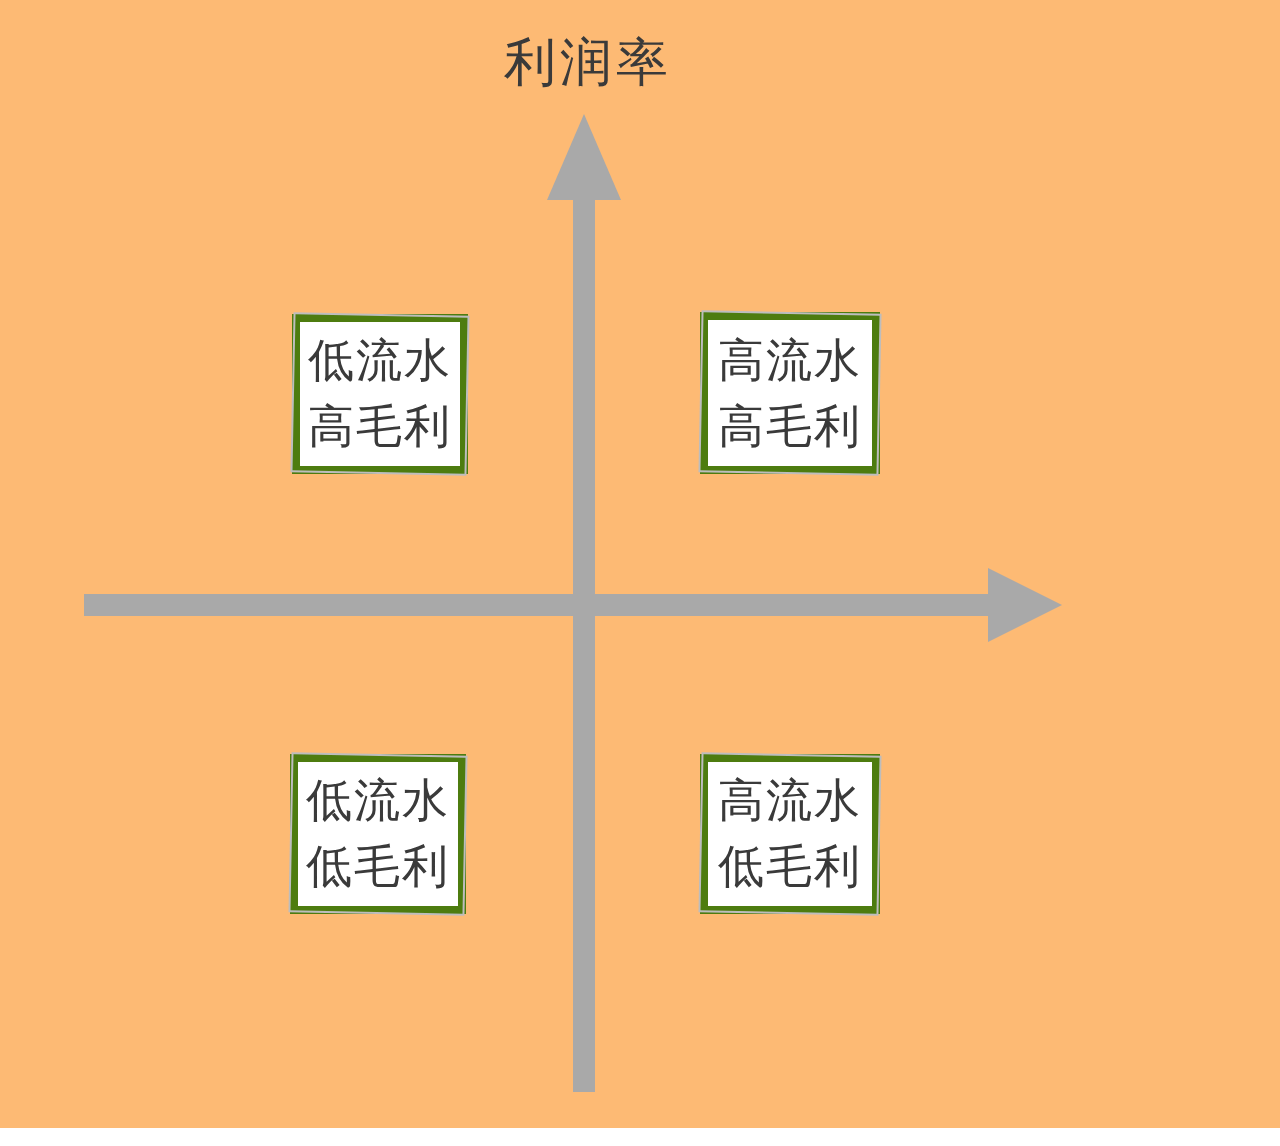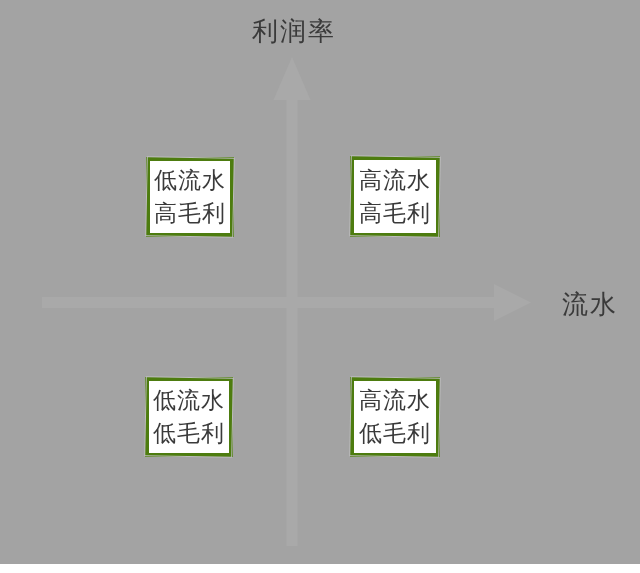--- a/index.html
+++ b/index.html
@@ -5,21 +5,21 @@
   html, body {
     margin: 0;
     padding: 0;
     background: #ffffff;
     font-family: "Liberation Sans", sans-serif;
   }
   .canvas {
     position: relative;
     width: 640px;
     height: 564px;
-    background: #a3a3a3;
+    background: #fdba74;
     overflow: hidden;
   }
   .axes-svg {
     position: absolute;
     left: 0;
     top: 0;
     width: 640px;
     height: 573px;
   }
   .axis-label {
@@ -85,21 +85,20 @@
     </g>
 
     <g>
       <rect x="42" y="297" width="454" height="11" fill="#a9a9a9"></rect>
       <polygon points="531,302.5 494,284 494,321" fill="#a9a9a9"></polygon>
     </g>
   </svg>
 
   <div class="axis-label y-axis-label">利润率</div>
 
-  <div class="axis-label x-axis-label">流水</div>
 
   <div class="qbox tl">
     <span>低流水</span>
     <span>高毛利</span>
   </div>
 
   <div class="qbox tr">
     <span>高流水</span>
     <span>高毛利</span>
   </div>

